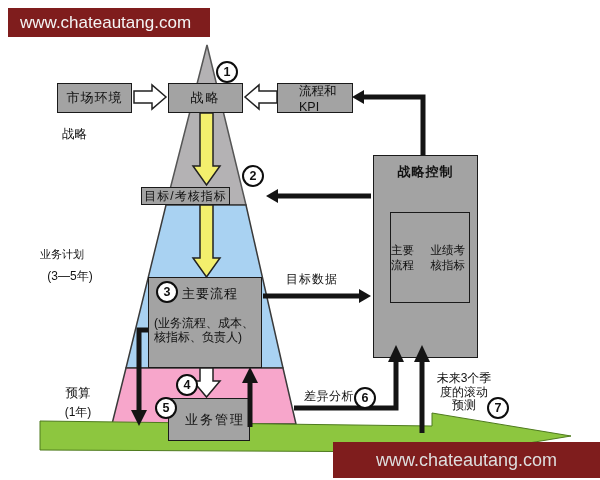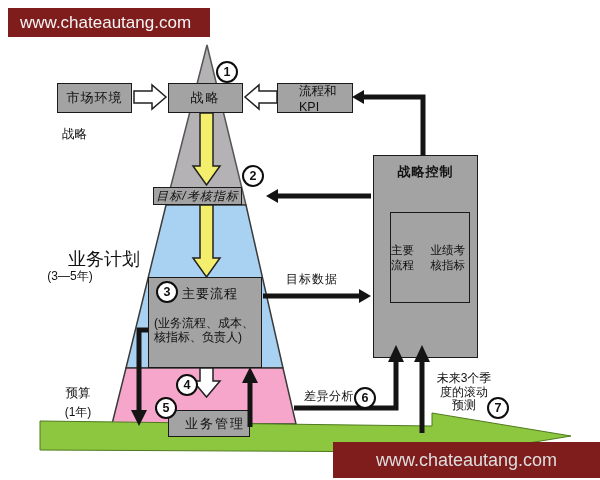--- a/index.html
+++ b/index.html
@@ -30,31 +30,31 @@
 
   <div class="box z2" style="left:57px;top:83px;width:75px;height:30px;">
     <span style="font-size:13px;letter-spacing:1px;">市场环境</span>
   </div>
   <div class="box z2" style="left:168px;top:83px;width:75px;height:30px;">
     <span style="font-size:13px;letter-spacing:2px;">战略</span>
   </div>
   <div class="box z2" style="left:277px;top:83px;width:76px;height:30px;padding-left:21px;">
     <span style="font-size:12.5px;">流程和KPI</span>
   </div>
-  <div class="box z2" style="left:153px;top:187px;width:89px;height:18px;font-style:italic;">
+  <div class="box z2" style="left:141px;top:187px;width:89px;height:18px;">
     <span style="font-size:12px;letter-spacing:1px;">目标/考核指标</span>
   </div>
   <div class="box z2" style="left:148px;top:277px;width:114px;height:91px;align-items:flex-start;justify-content:flex-start;">
     <div class="abs" style="left:33px;top:7px;font-size:13px;letter-spacing:1px;">主要流程</div>
     <div class="abs" style="left:5px;top:39px;width:104px;font-size:12px;line-height:13.5px;">
       <div>(业务流程、成本、</div>
       <div>核指标、负责人)</div>
     </div>
   </div>
-  <div class="box z2" style="left:168px;top:410px;width:82px;height:27px;padding-left:12px;">
+  <div class="box z2" style="left:168px;top:398px;width:82px;height:43px;padding-left:12px;">
     <span style="font-size:13px;letter-spacing:2px;">业务管理</span>
   </div>
   <div class="box z2" style="left:373px;top:155px;width:105px;height:203px;align-items:flex-start;">
     <div style="margin-top:7px;font-weight:bold;font-size:13px;letter-spacing:1px;">战略控制</div>
   </div>
   <div class="box z2" style="left:390px;top:212px;width:80px;height:91px;border-width:1px;flex-direction:row;justify-content:center;gap:14px;">
     <div style="font-size:11.5px;">主要流程</div>
     <div style="font-size:11.5px;">业绩考核指标</div>
   </div>
 
@@ -81,21 +81,21 @@
       <polygon points="278,189 278,203 266,196"></polygon>
       <polygon points="359,289 359,303 371,296"></polygon>
       <polygon points="131,410 147,410 139,426"></polygon>
       <polygon points="242,383 258,383 250,367"></polygon>
       <polygon points="388,362 404,362 396,345"></polygon>
       <polygon points="414,362 430,362 422,345"></polygon>
     </g>
   </svg>
 
   <div class="lbl z4" style="left:62px;top:126px;font-size:12.5px;">战略</div>
-  <div class="lbl z4" style="left:40px;top:247px;width:60px;text-align:left;font-size:18px;margin-left:28px;">业务计划</div>
+  <div class="lbl z4" style="left:40px;top:247px;width:60px;text-align:left;font-size:11px;">业务计划</div>
   <div class="lbl z4" style="left:40px;top:268px;width:60px;text-align:center;font-size:12px;">(3—5年)</div>
   <div class="lbl z4" style="left:58px;top:385px;width:40px;text-align:center;font-size:12.5px;">预算</div>
   <div class="lbl z4" style="left:58px;top:404px;width:40px;text-align:center;font-size:12px;">(1年)</div>
 
   <div class="lbl z4" style="left:286px;top:271px;font-size:12px;letter-spacing:1px;">目标数据</div>
   <div class="lbl z4" style="left:304px;top:388px;font-size:12px;letter-spacing:0.5px;">差异分析</div>
   <div class="abs z4" style="left:430px;top:365px;width:68px;text-align:center;font-size:12px;line-height:13.5px;margin-top:7px;">
     <div>未来3个季</div>
     <div>度的滚动</div>
     <div>预测</div>

